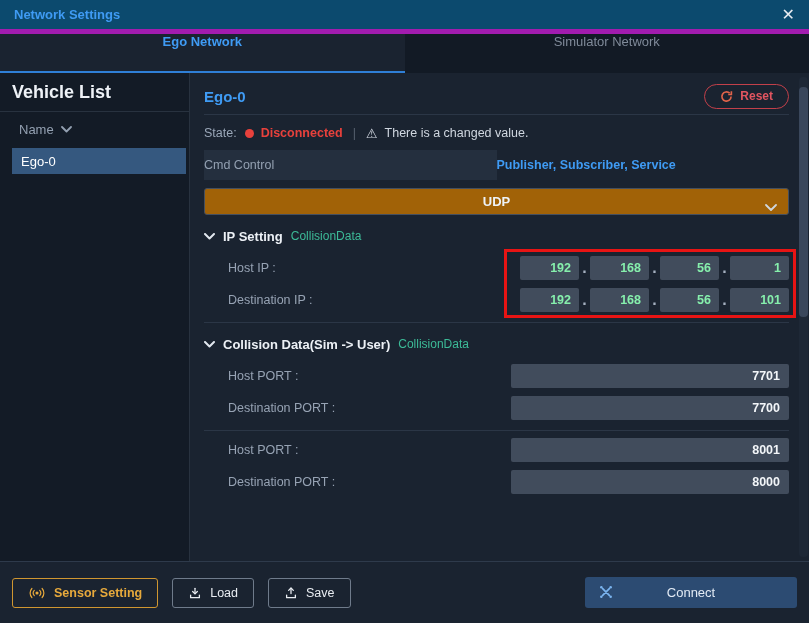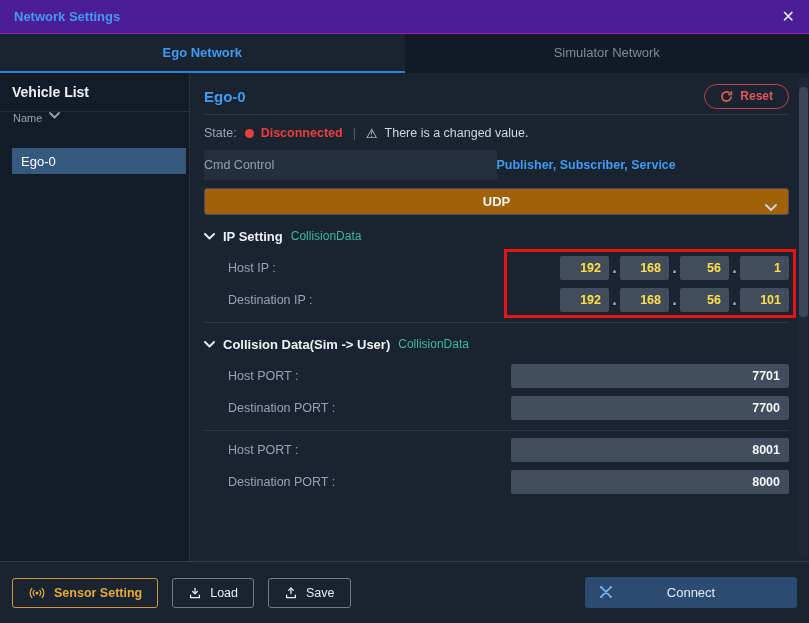--- a/index.html
+++ b/index.html
@@ -12,46 +12,46 @@
     position: relative;
     width: 809px; height: 623px;
     background: #1a2330;
     color: #e9edf2;
     overflow: hidden;
   }
 
   
   .titlebar {
     height: 34px; display: flex; align-items: center; justify-content: space-between;
-    padding: 12px 14px; background: #4c1d95; border-bottom: 1px solid #a21caf;
+    padding: 12px 14px; background: #0c4a6e; border-bottom: 5px solid #a21caf;
   }
   .titlebar .title { color: #3f9bf4; font-size: 13px; font-weight: 700; }
   .titlebar .close { color: #e8ecf1; font-size: 16px; cursor: pointer; line-height: 1; }
 
   
   .tabs { display: flex; height: 39px; background: #121a25; }
   .tab {
-    flex: 1; display: flex; align-items: center; justify-content: center;
+    flex: 1; display: flex; justify-content: center;
     font-size: 13px; color: #7f8a99; cursor: pointer;
     border-bottom: 2px solid transparent; background: #121a25;
   }
   .tab.active { background: #1a2330; color: #3f9bf4; font-weight: 700; border-bottom: 2px solid #2f7fd6; }
 
   
   .bodyarea { display: flex; height: 488px; overflow: hidden; }
 
   
   .sidebar { width: 190px; background: #131b26; border-right: 1px solid #28323f; }
   .sidebar-title {
     height: 39px; display: flex; align-items: center; padding: 0 12px;
-    color: #eef2f7; font-weight: 700; font-size: 14px; border-bottom: 1px solid #28323f;
+    color: #eef2f7; font-weight: 700; font-size: 18px; border-bottom: 1px solid #28323f;
   }
   .name-header {
-    height: 34px; display: flex; align-items: flex-start; gap: 7px; padding: 0 13px;
-    color: #93a0b1; font-size: 11px; cursor: pointer;
+    height: 34px; display: flex; align-items: center; gap: 7px; padding: 0 19px;
+    color: #93a0b1; font-size: 13px; cursor: pointer;
   }
   .vehicle-item {
     height: 26px; margin: 2px 3px 2px 12px; padding: 0 9px;
     display: flex; align-items: center;
     font-size: 13px; color: #ffffff; cursor: pointer;
   }
   .vehicle-item.selected { background: #35587f; }
 
   
   .content { flex: 1; padding: 8px 20px 0 14px; position: relative; overflow: hidden; }
@@ -98,22 +98,22 @@
   }
   .field-label { color: #97a3b4; font-size: 12.5px; }
 
   .ip-rows { position: relative; }
   .red-box {
     position: absolute; top: -5px; right: -7px; width: 292px; height: calc(100% + 10px);
     border: 3px solid #e81414; pointer-events: none; z-index: 5;
   }
   .ip-group { display: flex; align-items: center; gap: 3px; }
   .ip-input {
-    width: 49px; height: 24px; background: #414c5c; border: none; border-radius: 2px;
-    color: #fde047; font-size: 12.5px; font-weight: 700; text-align: right;
+    width: 59px; height: 24px; background: #414c5c; border: none; border-radius: 2px;
+    color: #86efac; font-size: 12.5px; font-weight: 700; text-align: right;
     padding: 0 8px 0 4px; outline: none; font-family: inherit;
   }
   .ip-dot { color: #a6b1c0; font-weight: 700; align-self: flex-end; margin-bottom: 3px; width: 5px; text-align: center; }
 
   .port-input {
     width: 278px; height: 24px; background: #414c5c; border: none; border-radius: 2px;
     color: #f2f5f8; font-size: 12.5px; font-weight: 700; text-align: right;
     padding: 0 9px; outline: none; font-family: inherit;
   }
 

